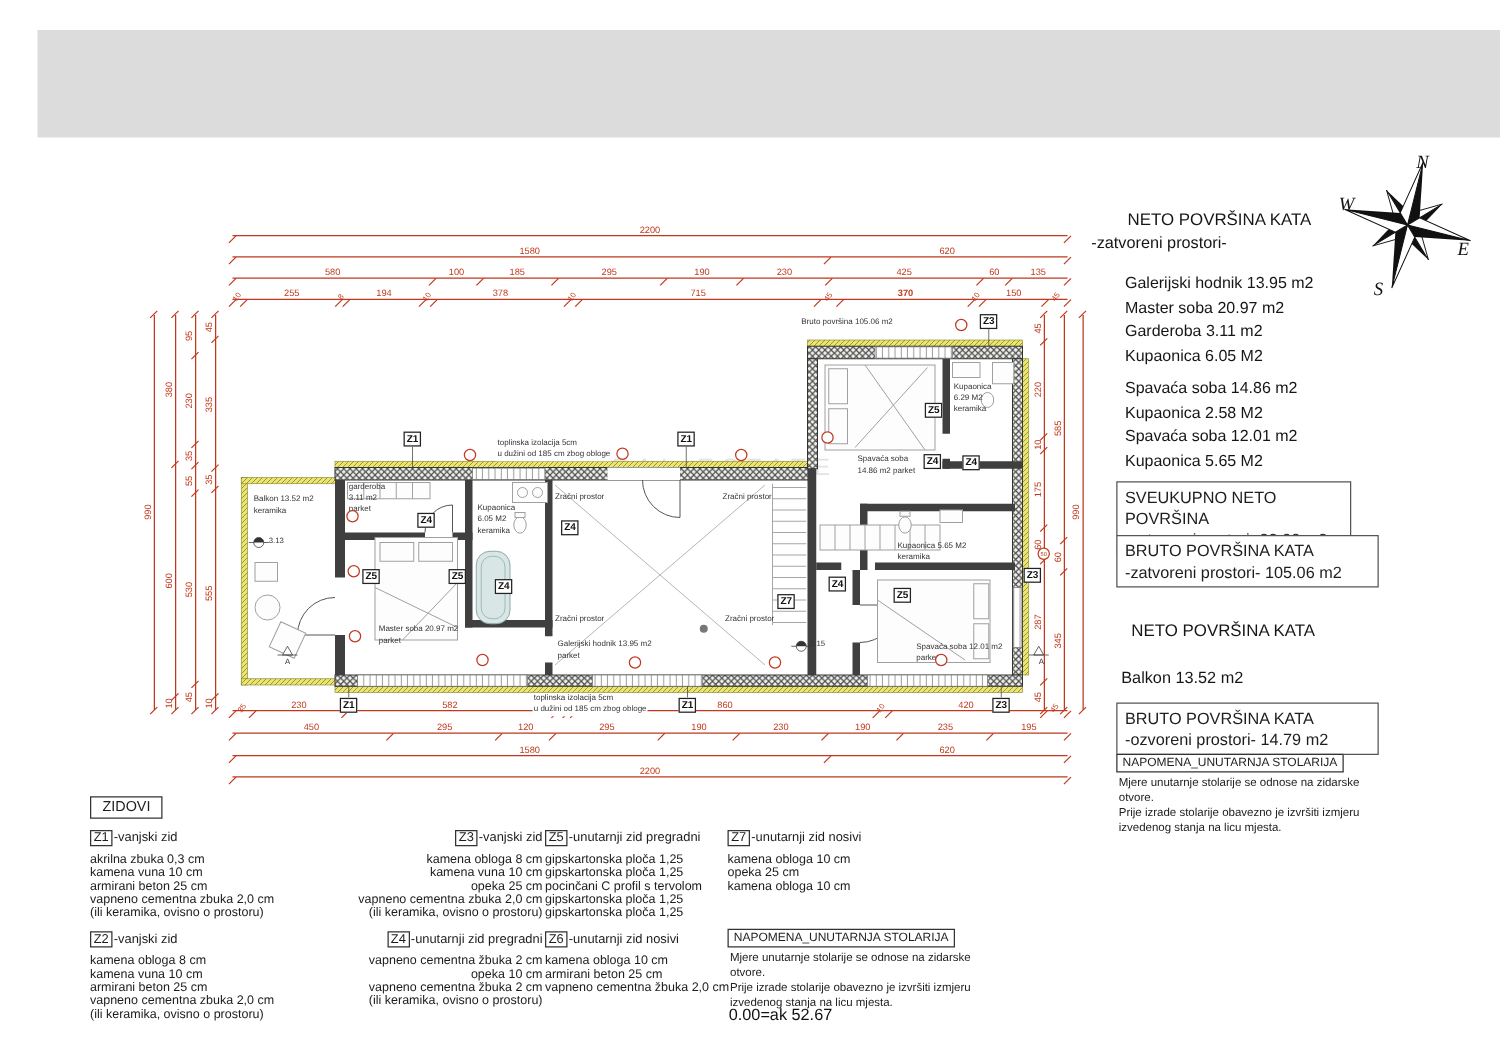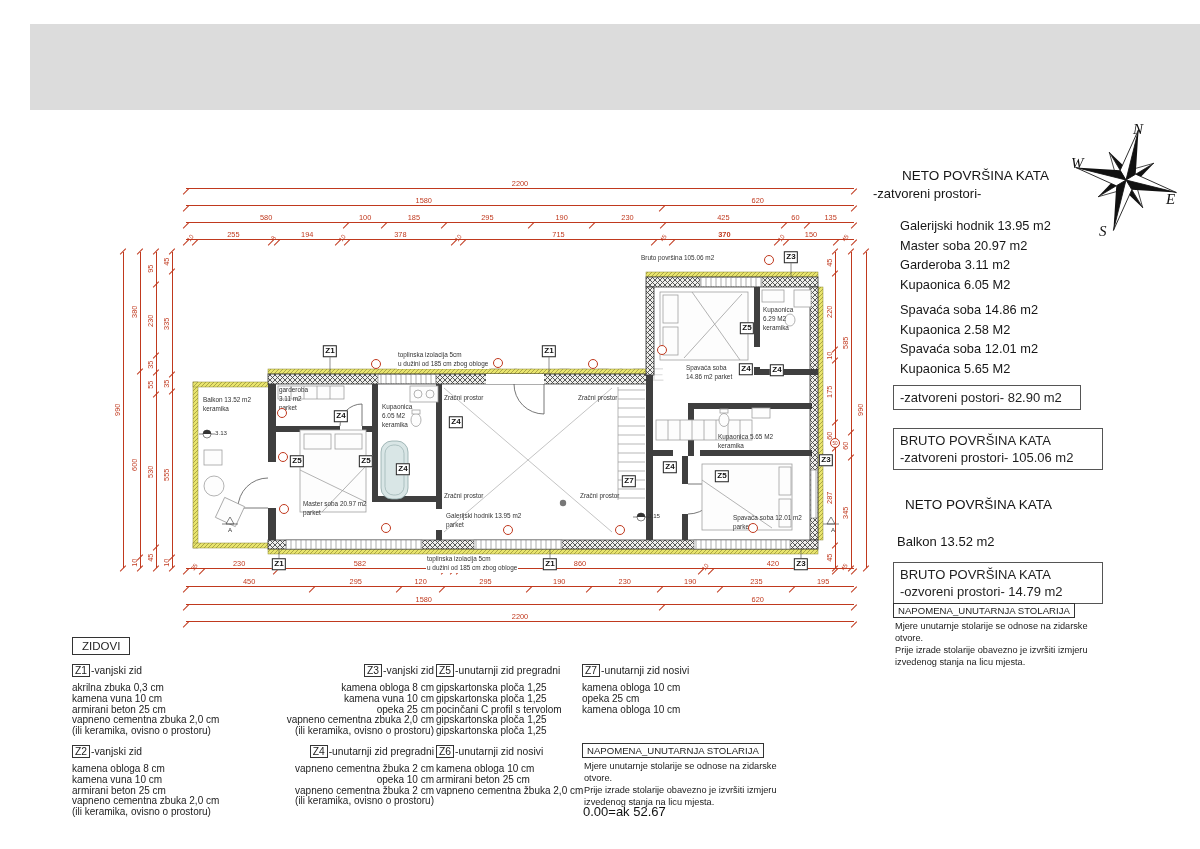--- a/index.html
+++ b/index.html
@@ -106,20 +106,21 @@
       <div class="room">Master soba 20.97 m2</div>
       <div class="room">Garderoba 3.11 m2</div>
       <div class="room">Kupaonica 6.05 M2</div>
       <div class="room" style="margin-top: 6px;">Spavaća soba 14.86 m2</div>
       <div class="room">Kupaonica 2.58 M2</div>
       <div class="room">Spavaća soba 12.01 m2</div>
       <div class="room">Kupaonica  5.65 M2</div>
     </div>
 
   <div class="rp-box" style="left:893px;top:385px;width:188px;">
+    <div>SVEUKUPNO NETO POVRŠINA</div>
     <div>-zatvoreni postori- 82.90 m2</div>
   </div>
   <div class="rp-box" style="left:893px;top:428px;width:210px;">
     <div>BRUTO POVRŠINA KATA</div>
     <div>-zatvoreni prostori- 105.06 m2</div>
   </div>
 
   <div class="rp rp-title" style="left:905px;top:497px;">NETO POVRŠINA KATA</div>
   <div class="rp" style="left:898px;top:515px;margin-top:48px;">-otvoreni  prostori-</div>
   <div class="rp" style="left:897px;top:534px;">Balkon 13.52 m2</div>

